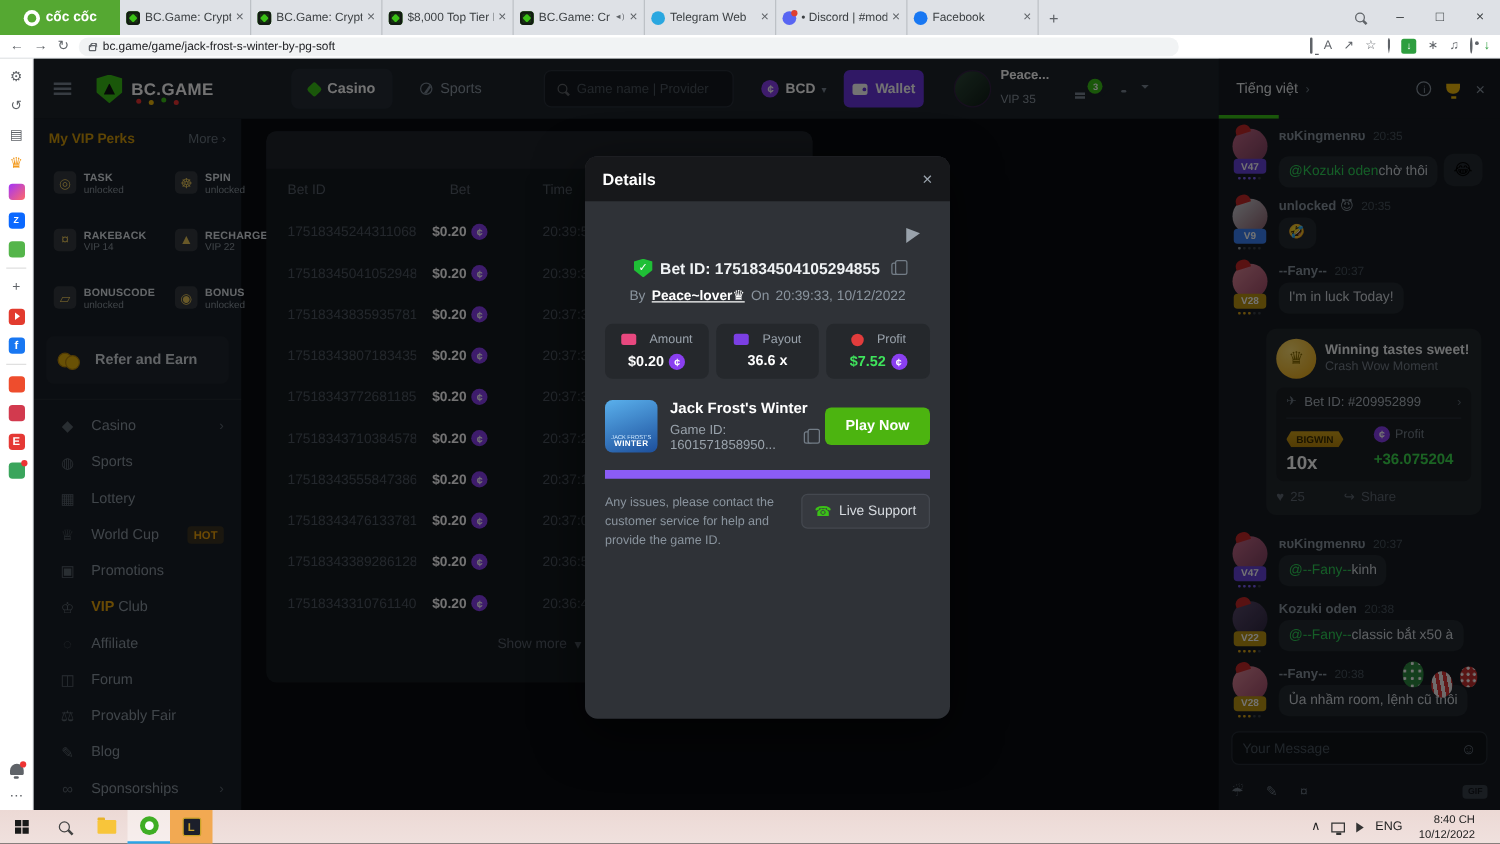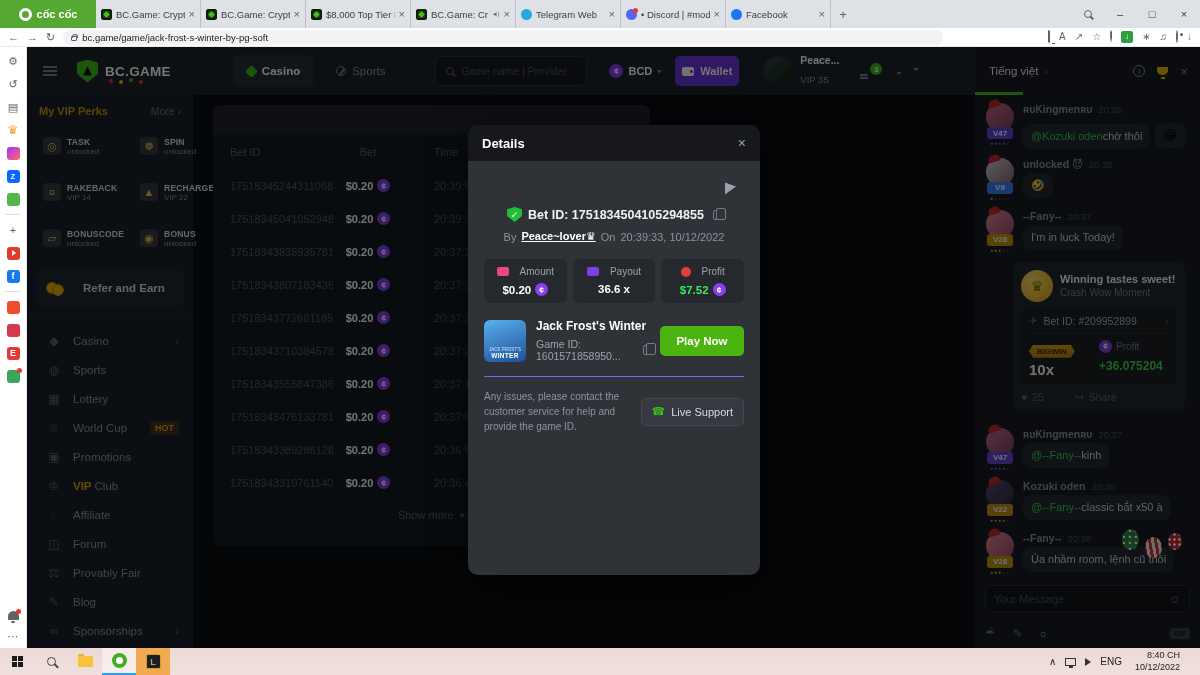--- a/index.html
+++ b/index.html
@@ -129,21 +129,21 @@
   
   .aside{position:absolute;left:0;top:48px;width:166px;bottom:0;background:#1a2028;padding:10px 0;z-index:1}
   .perkshead{display:flex;align-items:center;padding:0 12px;margin-bottom:8px}
   .perkshead b{color:#d29a0a;font-size:11px}
   .perkshead span{margin-left:auto;color:#6b7682;font-size:10.5px;cursor:pointer}
   .perks{display:grid;grid-template-columns:1fr 1fr;gap:4px;padding:0 10px;list-style:none}
   .perk{height:42px;border-radius:5px;display:flex;align-items:center;gap:6px;padding:0 6px;cursor:pointer}
   .perkic{width:18px;height:18px;border-radius:4px;background:rgba(255,255,255,.12);color:#e8c55a;font-size:11px;display:flex;align-items:center;justify-content:center;flex:0 0 auto}
   .perk b{display:block;color:#dde3e8;font-size:8.5px;letter-spacing:.2px}
   .perk i{display:block;color:#8d97a1;font-size:8px;font-style:normal}
-  .refer{display:flex;align-items:center;gap:21px;margin:10px 10px 0;height:38px;border-radius:6px;background:#20272f;padding:0 9px;cursor:pointer}
+  .refer{display:flex;align-items:center;gap:14px;margin:10px 10px 0;height:38px;border-radius:6px;background:#20272f;padding:0 9px;cursor:pointer}
   .coins{width:16px;height:12px;position:relative}
   .coins::before,.coins::after{content:"";position:absolute;width:10px;height:10px;border-radius:50%;background:#e8b40c;border:1px solid #b8860b}
   .coins::after{left:6px;top:2px}
   .refer b{color:#d8dde2;font-size:11.5px}
   .menu{list-style:none;margin-top:12px;border-top:1px solid rgba(255,255,255,.05);padding-top:6px}
   .mi{display:flex;align-items:center;height:29px;padding:0 14px 0 18px;cursor:pointer}
   .mi .ic{width:18px;color:#5c6670;font-size:12px;text-align:center;margin-right:10px}
   .mi .acc{color:#e8a40b;font-size:11.5px;font-weight:bold;white-space:pre}
   .mi .lbl{color:#8e99a4;font-size:11.5px}
   .mi .chev{margin-left:auto;color:#5c6670;font-size:11px}
@@ -242,21 +242,21 @@
   .statval{display:flex;align-items:center;gap:4px;color:#fff;font-weight:bold;font-size:11.5px}
   .statval.green b{color:#3fe45c}
   .gamerow{display:flex;align-items:center;gap:10px;margin-top:16px}
   .thumb{width:42px;height:42px;border-radius:6px;background:linear-gradient(160deg,#5ab0ec,#1d4f9c);display:flex;flex-direction:column;justify-content:flex-end;align-items:center;padding-bottom:3px;flex:0 0 auto}
   .thumb b{color:#fff;font-size:6.5px;letter-spacing:.3px}
   .thumb i{color:#cfe9ff;font-size:4.5px;font-style:normal}
   .ginfo{flex:1;min-width:0}
   .ginfo b{display:block;color:#fff;font-size:12px;margin-bottom:5px}
   .gid{display:flex;align-items:center;gap:4px;color:#9aa3ac;font-size:10.5px}
   .playbtn{width:84px;height:30px;background:#4cb410;border:none;border-radius:5px;color:#fff;font-weight:bold;font-size:11.5px;cursor:pointer;flex:0 0 auto}
-  .notesec{display:flex;align-items:center;gap:10px;margin-top:14px;padding-top:12px;border-top:1px solid #8b5cf6}
+  .notesec{display:flex;align-items:flex-start;gap:10px;margin-top:14px;padding-top:12px;border-top:7px solid #8b5cf6}
   .note{flex:1;color:#8a949e;font-size:10px;line-height:1.5}
   .supbtn{display:flex;align-items:center;gap:6px;background:#36393f;border:1px solid #44484f;border-radius:5px;height:28px;padding:0 10px;cursor:pointer}
   .supbtn .ph{color:#3bc117;font-size:11px}
   .supbtn b{color:#d7dbe0;font-size:11px;font-weight:normal}
 
   
   .tbar{position:absolute;left:0;top:648px;width:1200px;height:27px;background:linear-gradient(#ecd9d5,#f0e1de);display:flex;align-items:stretch}
   .tk{width:34px;display:flex;align-items:center;justify-content:center;cursor:pointer}
   .winlogo{width:11px;height:11px;position:relative}
   .winlogo::before{content:"";position:absolute;left:0;top:0;width:5px;height:5px;background:#1a1a1a;box-shadow:6px 0 #1a1a1a,0 6px #1a1a1a,6px 6px #1a1a1a}

